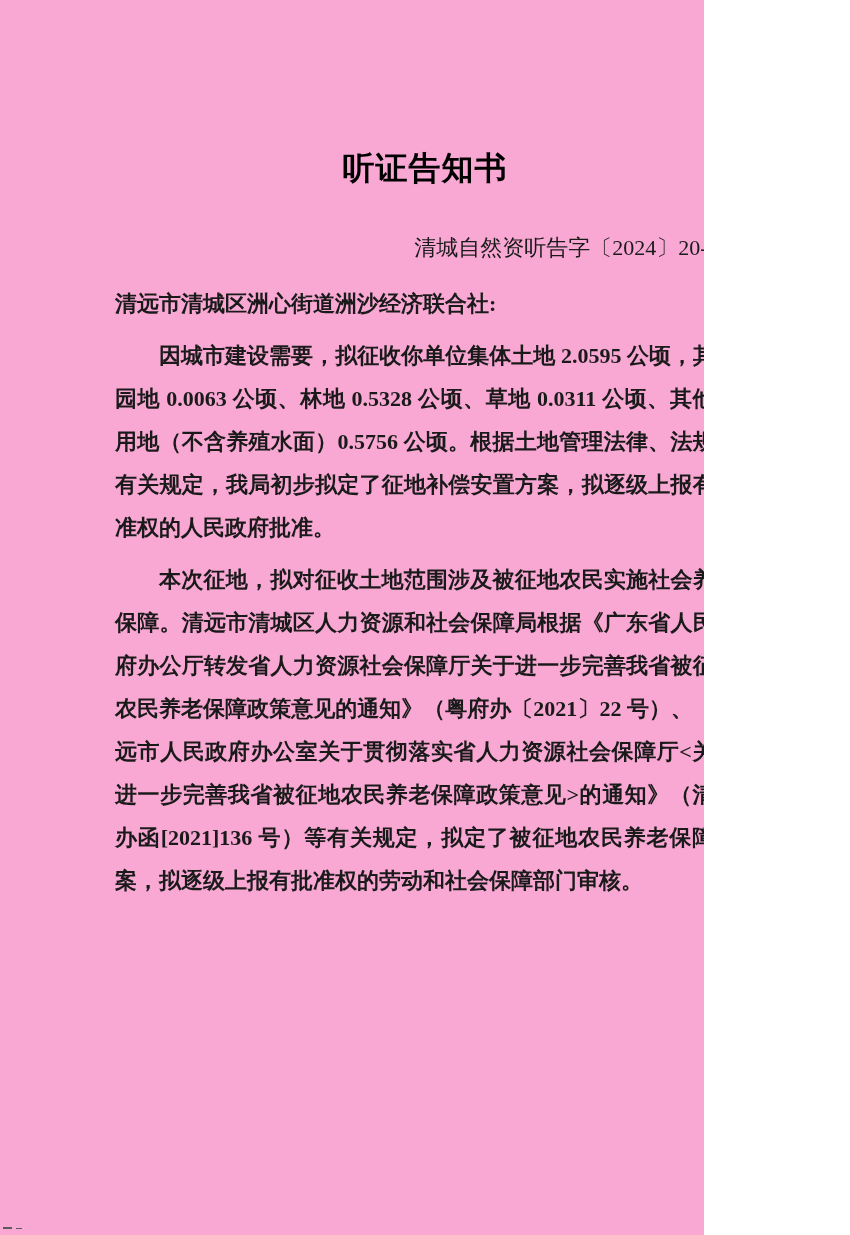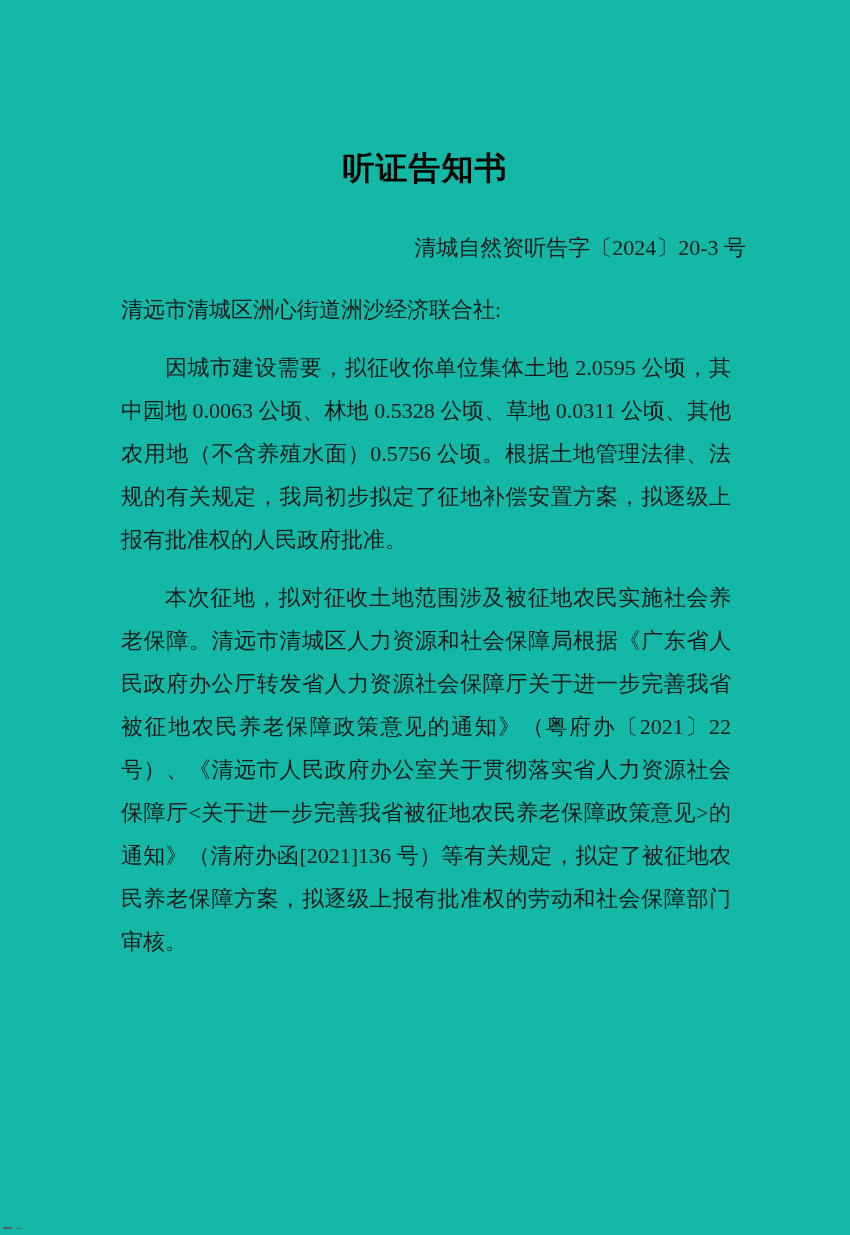--- a/index.html
+++ b/index.html
@@ -4,23 +4,23 @@
 <style>
   html, body { margin: 0; padding: 0; }
   body {
     width: 850px;
     height: 1235px;
     background: #ffffff;
     font-family: "Liberation Serif", "DejaVu Serif", serif;
   }
   .page {
     position: relative;
-    width: 850px;
+    width: 704px;
     height: 1235px;
-    background: #14b8a6;
+    background: #f9a8d4;
     overflow: hidden;
     color: #1a1a1a;
   }
   .doc-title {
     position: absolute;
     top: 148px;
     left: 0;
     width: 850px;
     margin: 0;
     text-align: center;
@@ -45,21 +45,21 @@
     position: absolute;
     top: 273px;
     left: 106px;
     width: 640px;
     font-size: 22px;
     line-height: 43px;
     text-align: justify;
     text-justify: inter-ideograph;
     color: #1a1a1a;
   }
-  .doc-body p { margin: 15px; padding: 0; }
+  .doc-body p { margin: 9px; padding: 0; font-weight: bold; }
   .para { text-indent: 2em; }
   .scan-mark { position: absolute; background: #5a5a5a; }
   .mark-1 { left: 3px;  top: 1227px; width: 9px; height: 2px; }
   .mark-2 { left: 16px; top: 1228px; width: 6px; height: 1px; }
 </style>
 </head>
 <body>
 
 <div class="page">
 

